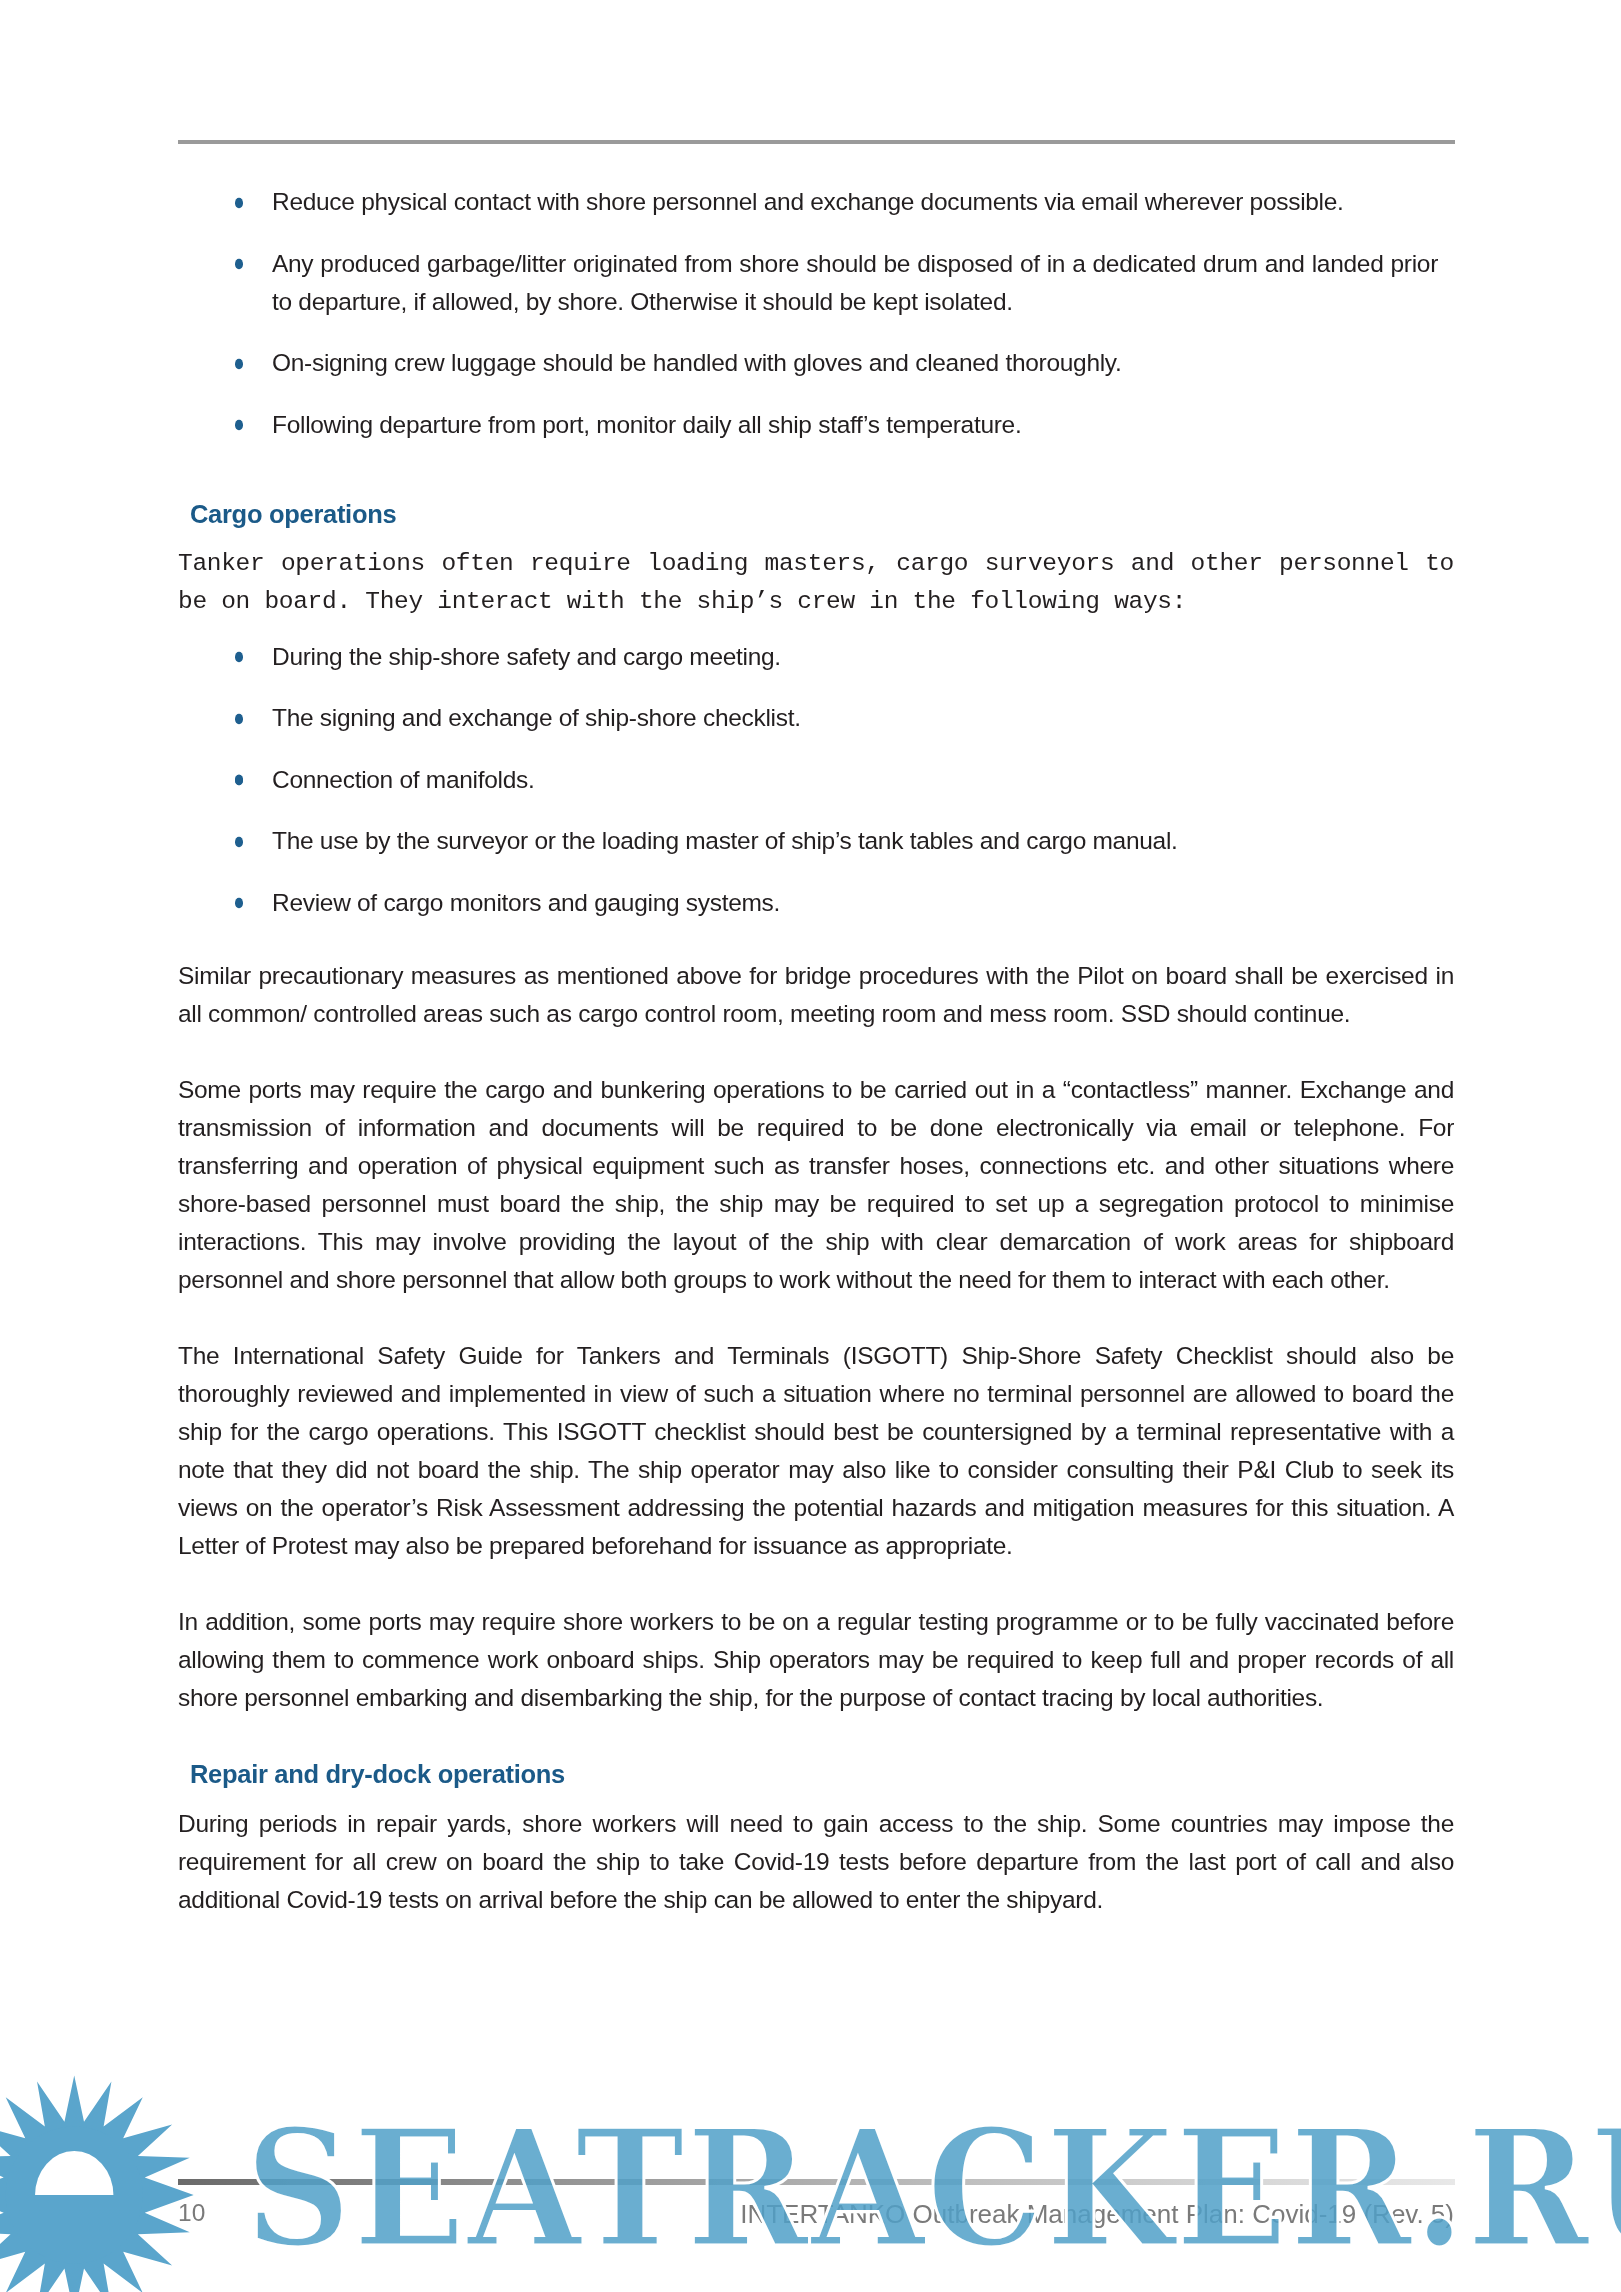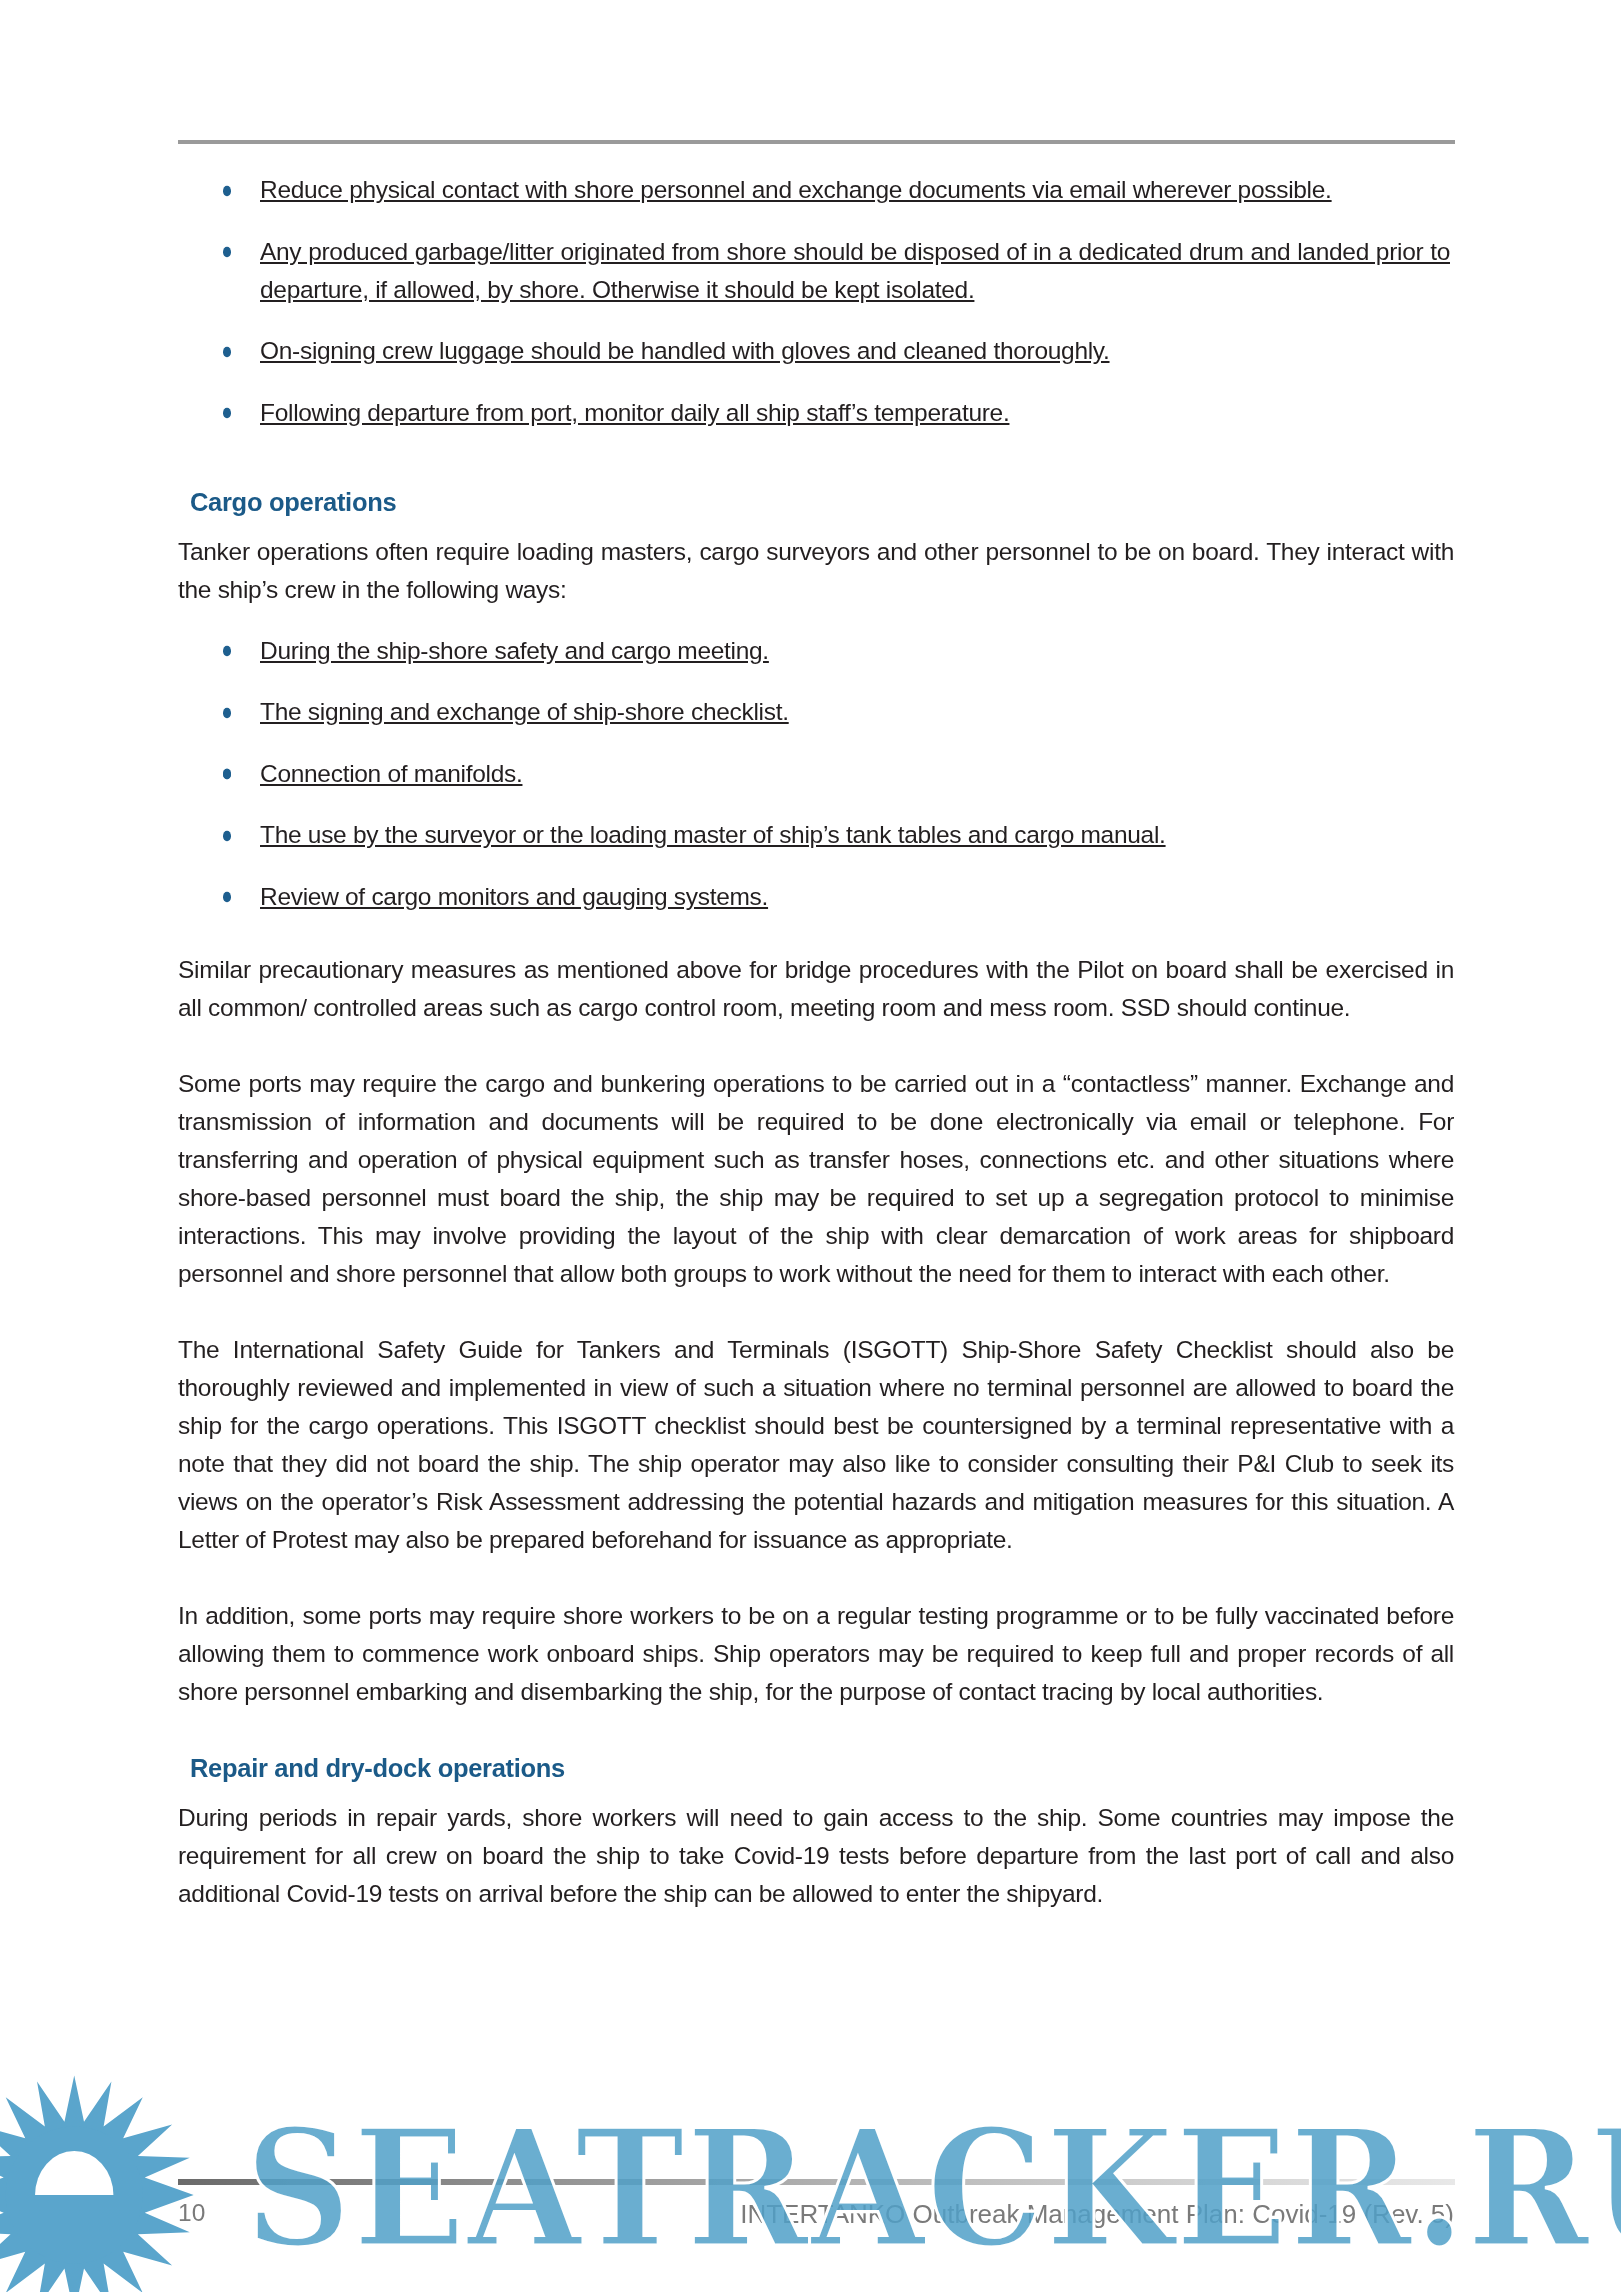--- a/index.html
+++ b/index.html
@@ -1,19 +1,19 @@
 <!DOCTYPE html>
 <html><head>
 <meta charset="utf-8">
 <style>
   html,body{margin:0;padding:0;background:#fff;}
   body{width:1621px;height:2293px;position:relative;overflow:hidden;font-family:"Liberation Sans",sans-serif;color:#231f20;}
   .rule-top{position:absolute;left:178px;top:140px;width:1277px;height:3.9px;background:#9a9a9a;}
   .content{position:absolute;left:178px;top:167px;width:1276px;font-size:24.5px;line-height:38px;letter-spacing:-0.3px;}
-  .bullets{list-style:none;margin:4px;padding:0;text-decoration:underline;}
+  .bullets{list-style:none;margin:16px;padding:0;}
   .bullets li{position:relative;padding-left:78px;text-align:justify;margin-bottom:23.5px;}
   .bullets li .dot{position:absolute;left:41px;top:15.7px;width:7.8px;height:7.8px;background:#1e5f8f;border-radius:50%;transform:scaleY(1.3);}
   .h{color:#1b5a88;font-weight:bold;font-size:25.5px;margin:12px;line-height:38px;}
   p{margin:0 0 38px 0;text-align:justify;}
   .sec-gap{height:15.7px;}
   .footer-rule{position:absolute;left:178px;top:2179px;width:1277px;height:5.9px;background:linear-gradient(to right,#6b6b6b,#bdbdbd 60%,#e8e8e8);}
   .footer-num{position:absolute;left:178px;top:2199px;font-size:24.5px;color:#7a7a7a;}
   .footer-title{position:absolute;right:167px;top:2199px;font-size:26px;color:#7a7a7a;}
   .wm{position:absolute;left:0;top:2058px;width:1621px;height:234px;pointer-events:none;}
   .wm-text{position:absolute;left:245px;top:2107px;font-family:"DejaVu Serif",serif;font-weight:bold;font-size:147px;line-height:147px;letter-spacing:2px;color:rgba(80,160,200,0.85);-webkit-text-stroke:2.9px #fff;transform:scaleY(1.1);transform-origin:top left;}
@@ -25,21 +25,21 @@
 
 <div class="content">
   <ul class="bullets">
     <li><span class="dot"></span><span>Reduce physical contact with shore personnel and exchange documents via email wherever possible.</span></li>
     <li><span class="dot"></span><span>Any produced garbage/litter originated from shore should be disposed of in a dedicated drum and landed prior to departure, if allowed, by shore. Otherwise it should be kept isolated.</span></li>
     <li><span class="dot"></span><span>On-signing crew luggage should be handled with gloves and cleaned thoroughly.</span></li>
     <li><span class="dot"></span><span>Following departure from port, monitor daily all ship staff’s temperature.</span></li>
   </ul>
   <div class="sec-gap"></div>
   <h2 class="h">Cargo operations</h2>
-  <p style="margin-bottom:23px;">Tanker operations often require loading masters, cargo surveyors and other personnel to be on board. They interact with the ship’s crew in the following ways:</p>
+  <p style="margin-bottom:17px;font-family:Liberation Mono, monospace;">Tanker operations often require loading masters, cargo surveyors and other personnel to be on board. They interact with the ship’s crew in the following ways:</p>
   <ul class="bullets">
     <li><span class="dot"></span><span>During the ship-shore safety and cargo meeting.</span></li>
     <li><span class="dot"></span><span>The signing and exchange of ship-shore checklist.</span></li>
     <li><span class="dot"></span></li>
     <li><span class="dot"></span><span>Connection of manifolds.</span></li>
     <li><span class="dot"></span><span>The use by the surveyor or the loading master of ship’s tank tables and cargo manual.</span></li>
     <li><span class="dot"></span><span>Review of cargo monitors and gauging systems.</span></li>
   </ul>
   <div style="height:11.8px"></div>
   <p>Similar precautionary measures as mentioned above for bridge procedures with the Pilot on board shall be exercised in all common/ controlled areas such as cargo control room, meeting room and mess room. SSD should continue.</p>

